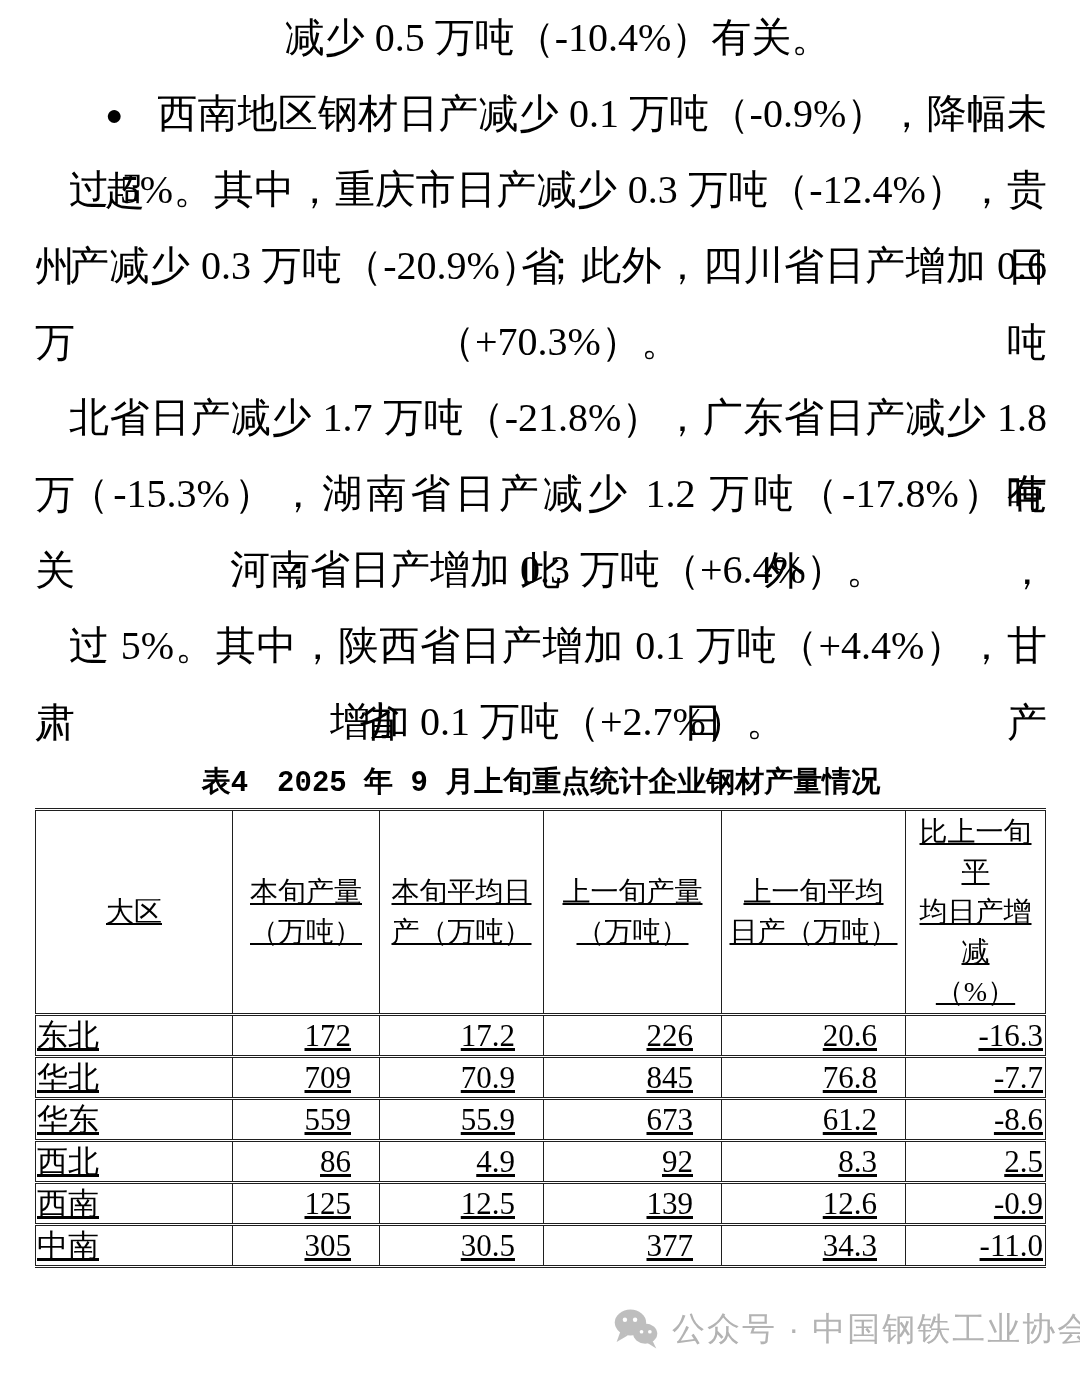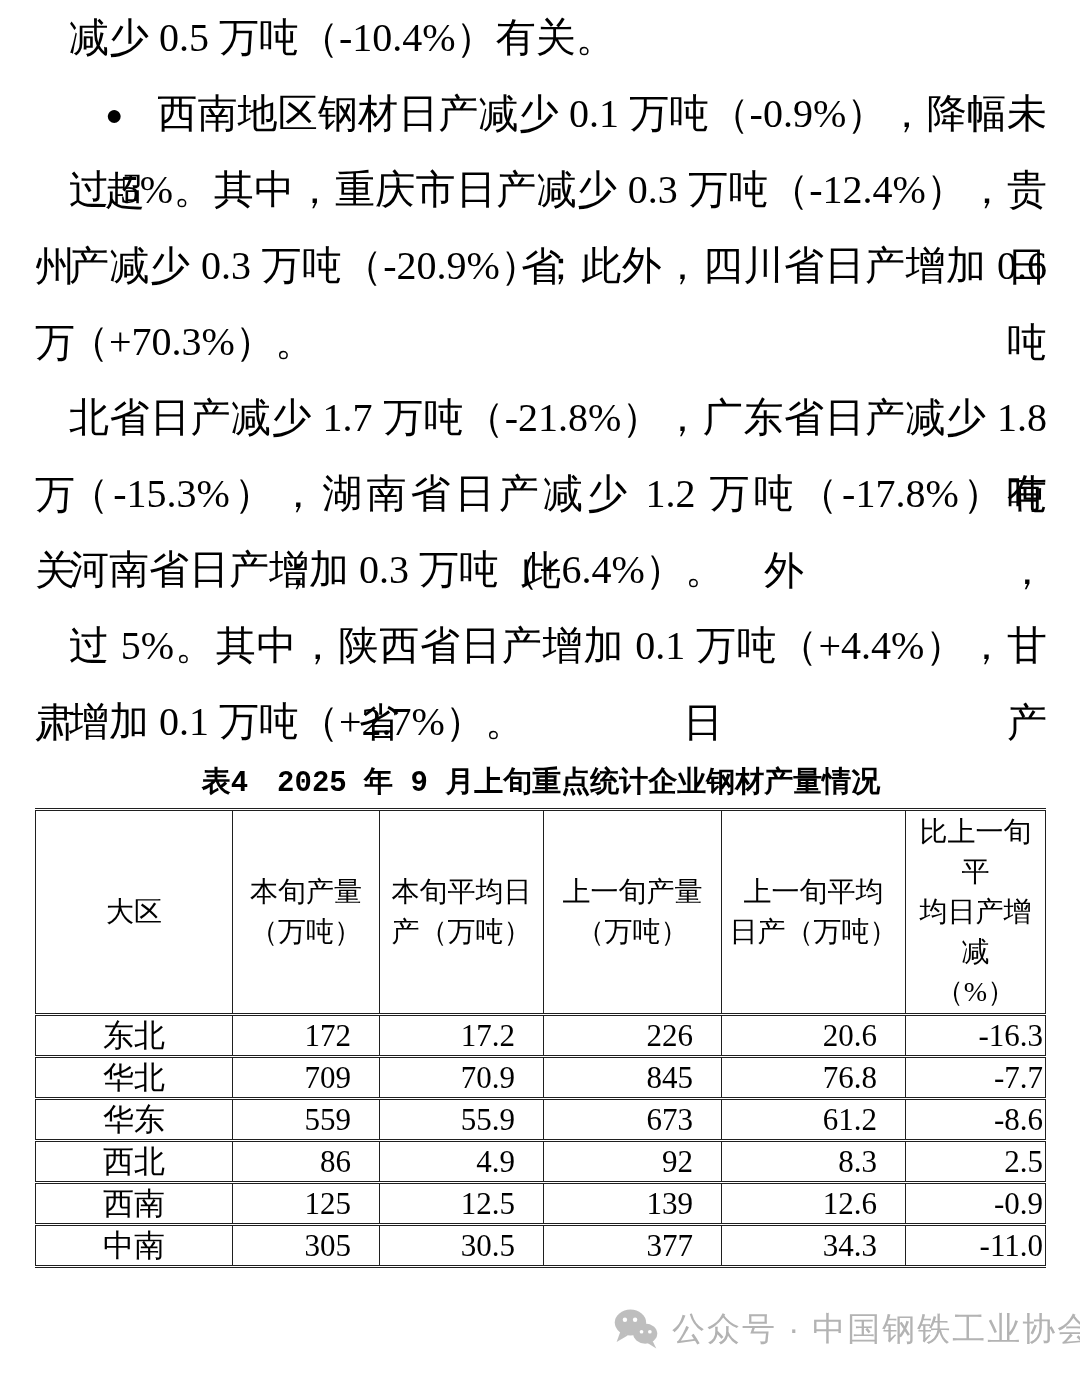--- a/index.html
+++ b/index.html
@@ -13,20 +13,21 @@
   }
   .content {
     position:absolute; left:35px; top:0; width:1012px; z-index:1;
   }
   .line {
     font-size:40px;
     line-height:76px;
     height:76px;
     white-space:normal;
     color:#000000;
+    text-align:center;
   }
   .jl { text-align:justify; text-align-last:justify; }
   .bulleted { padding-left:70px; }
   .marker { font-size:30px; margin-right:34px; vertical-align:2px; }
   .caption {
     height:48px; line-height:48px;
     text-align:center;
     font-family:Liberation Mono, monospace;
     font-weight:bold;
     font-size:29px;
@@ -38,38 +39,39 @@
     table-layout:fixed;
     background:transparent;
   }
   col.c1{width:197px;} col.c2{width:147px;} col.c3{width:164px;}
   col.c4{width:178px;} col.c5{width:184px;} col.c6{width:140px;}
   table.prod th, table.prod td {
     border-left:1px solid #1f1f1f;
     border-right:1px solid #1f1f1f;
     font-weight:normal;
     color:#000000;
+    text-decoration:underline;
   }
   table.prod thead th {
     border-top:3px double #1f1f1f;
     border-bottom:3px double #1f1f1f;
     height:118px;
     vertical-align:middle;
     text-align:center;
     font-size:28px;
     line-height:40px;
     white-space:pre-line;
   }
   table.prod tbody td {
     border-bottom:3px double #1f1f1f;
     height:37px;
     line-height:37px;
     font-size:31px;
   }
-  td.region { text-align:center; }
+  td.region { text-align:left; }
   td.num { text-align:right; padding-right:28px;padding-left:16px; }
   td.pct { text-align:right; padding-right:2px; }
   .watermark {
     position:absolute; left:612px; top:1305px;
     display:flex; align-items:center;
     z-index:0;
     pointer-events:none;
   }
   .wm-icon { width:48px; height:48px; margin-right:12px; opacity:0.75; }
   .wm-text {

